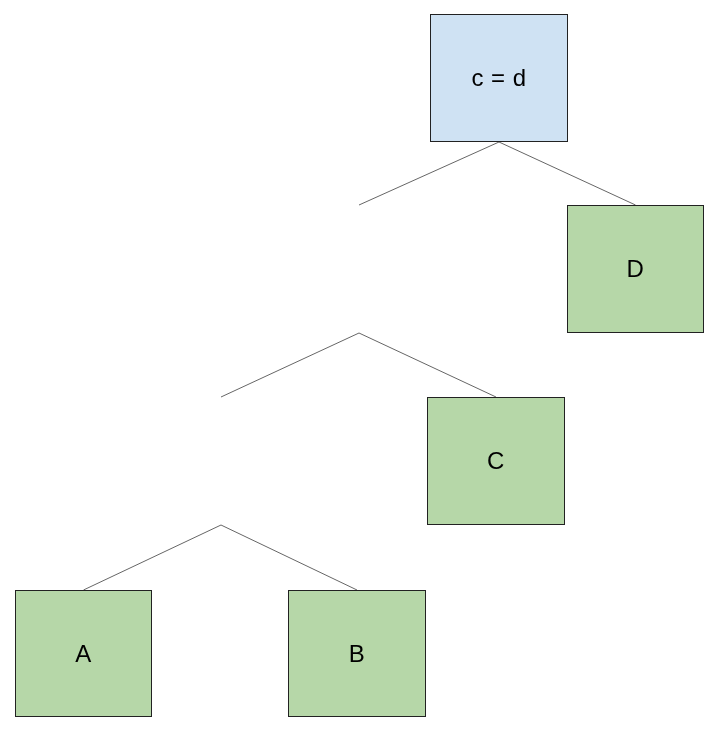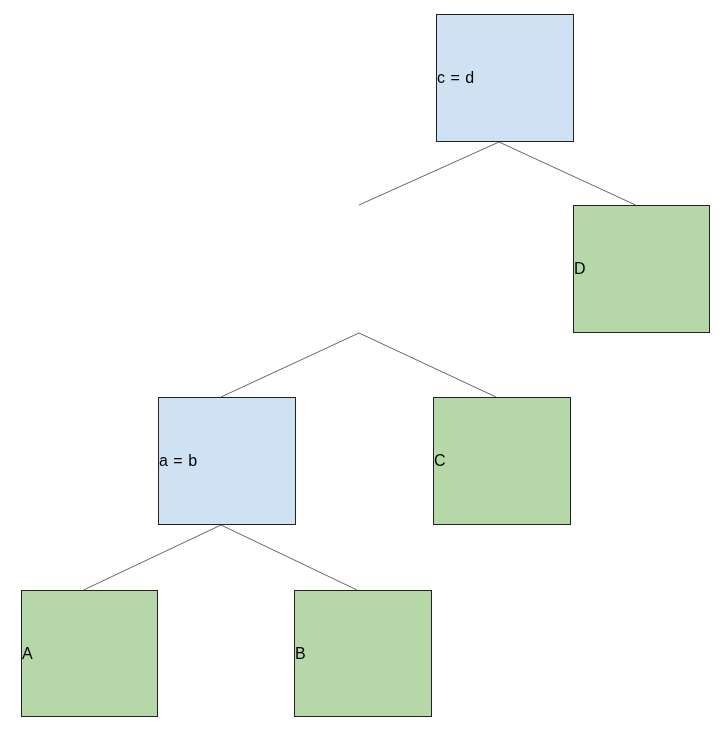--- a/index.html
+++ b/index.html
@@ -22,48 +22,44 @@
     width: 721px;
     height: 730px;
     pointer-events: none;
   }
   .node {
     position: absolute;
     box-sizing: border-box;
     border: 1px solid #222222;
     display: flex;
     align-items: center;
-    justify-content: flex-start;
-    font-size: 16px;
+    justify-content: center;
+    font-size: 24px;
     color: #000000;
     letter-spacing: 0.5px;
-    margin-left: 6px;
   }
 </style>
 </head>
 <body>
 
 <div class="canvas">
   <svg class="edges-layer" width="721" height="730" viewBox="0 0 721 730" xmlns="http://www.w3.org/2000/svg">
       <line x1="499" y1="142" x2="359" y2="205" stroke="#666666" stroke-width="1"></line>
       <line x1="499" y1="142" x2="635.5" y2="205" stroke="#666666" stroke-width="1"></line>
       <line x1="359" y1="333" x2="221" y2="397" stroke="#666666" stroke-width="1"></line>
       <line x1="359" y1="333" x2="496" y2="397" stroke="#666666" stroke-width="1"></line>
       <line x1="221" y1="525" x2="83.5" y2="590" stroke="#666666" stroke-width="1"></line>
       <line x1="221" y1="525" x2="357" y2="590" stroke="#666666" stroke-width="1"></line>
     </svg>
 <div class="node" style="left: 430px; top: 14px; width: 138px; height: 128px; background: rgb(207, 226, 243); border-color: rgb(34, 34, 34);">
       <span>c = d</span>
     </div>
     <div class="node" style="left: 567px; top: 205px; width: 137px; height: 128px; background: rgb(182, 215, 168); border-color: rgb(34, 34, 34);">
       <span>D</span>
     </div>
-    <div class="node" style="left: 152px; top: 397px; width: 138px; height: 128px; background: rgb(207, 226, 243); border-color: rgb(34, 34, 34);">
-      <span>a = b</span>
-    </div>
     <div class="node" style="left: 427px; top: 397px; width: 138px; height: 128px; background: rgb(182, 215, 168); border-color: rgb(34, 34, 34);">
       <span>C</span>
     </div>
     <div class="node" style="left: 15px; top: 590px; width: 137px; height: 127px; background: rgb(182, 215, 168); border-color: rgb(34, 34, 34);">
       <span>A</span>
     </div>
     <div class="node" style="left: 288px; top: 590px; width: 138px; height: 127px; background: rgb(182, 215, 168); border-color: rgb(34, 34, 34);">
       <span>B</span>
     </div>
   </div>

